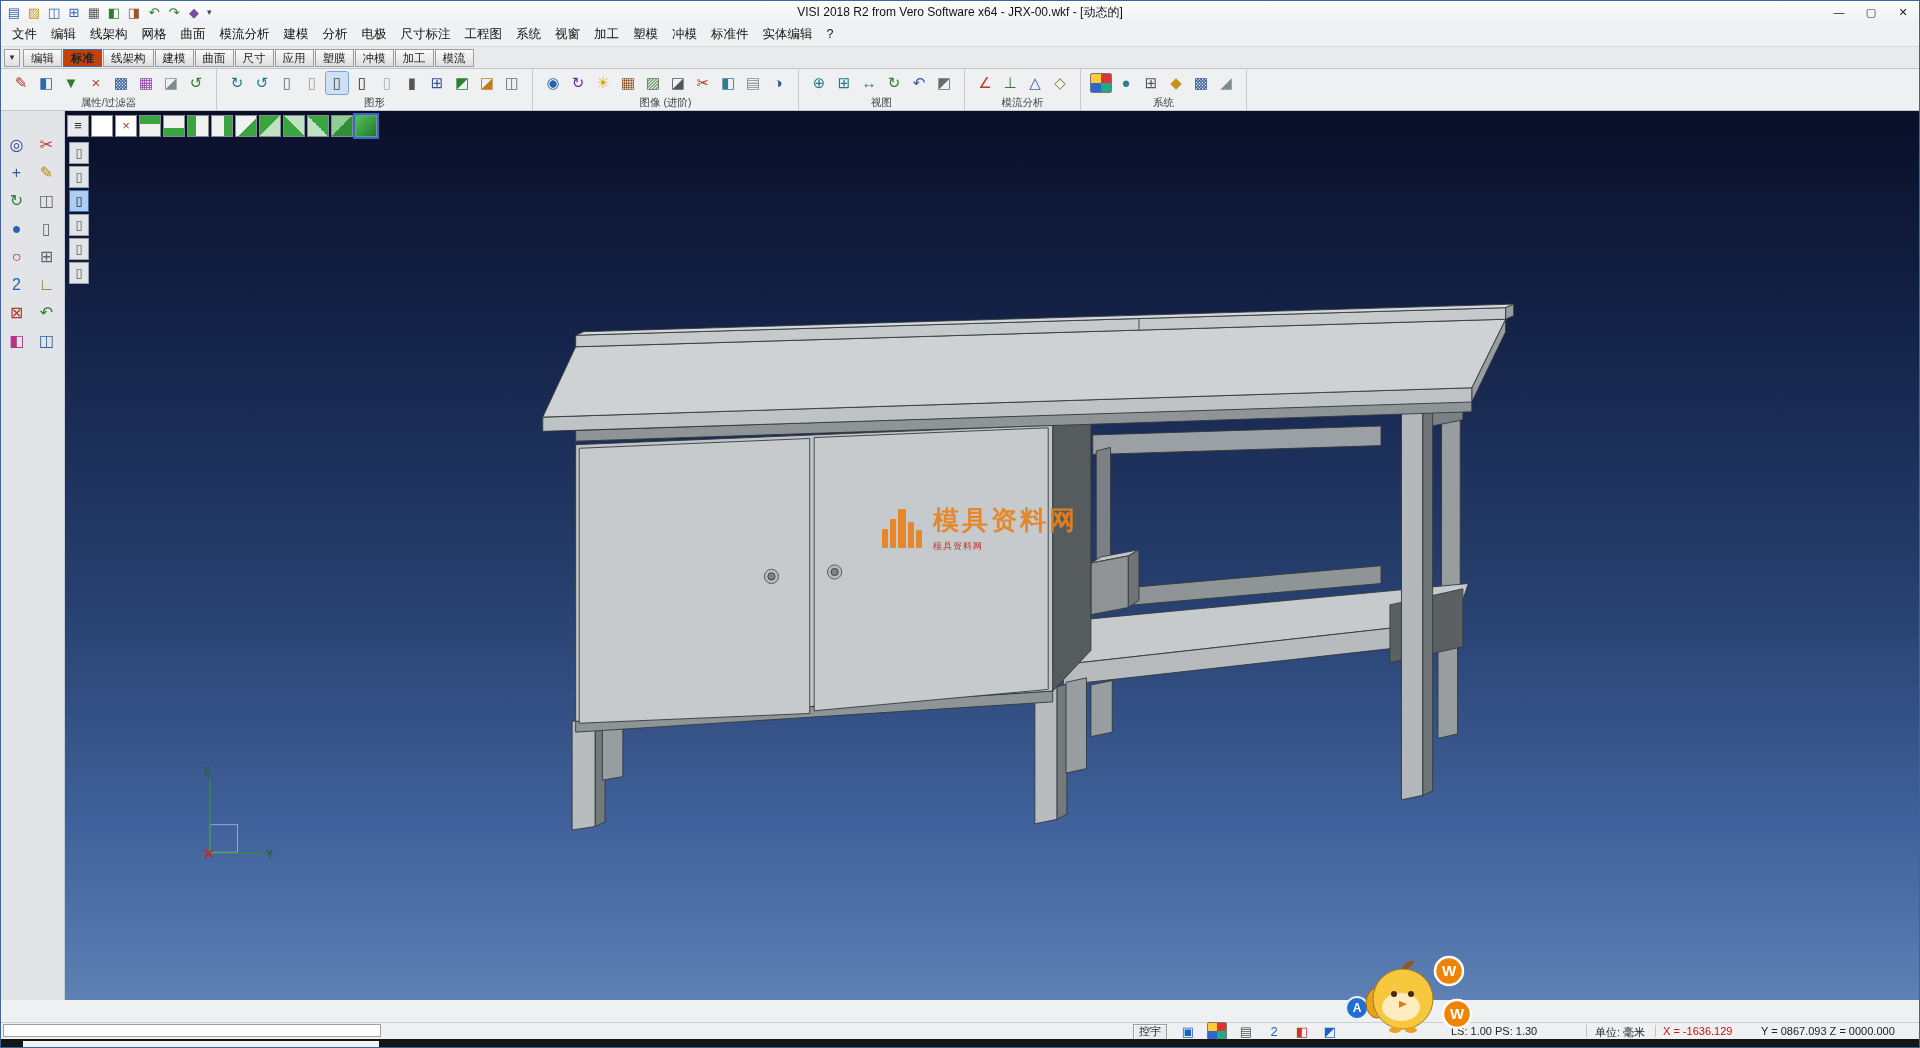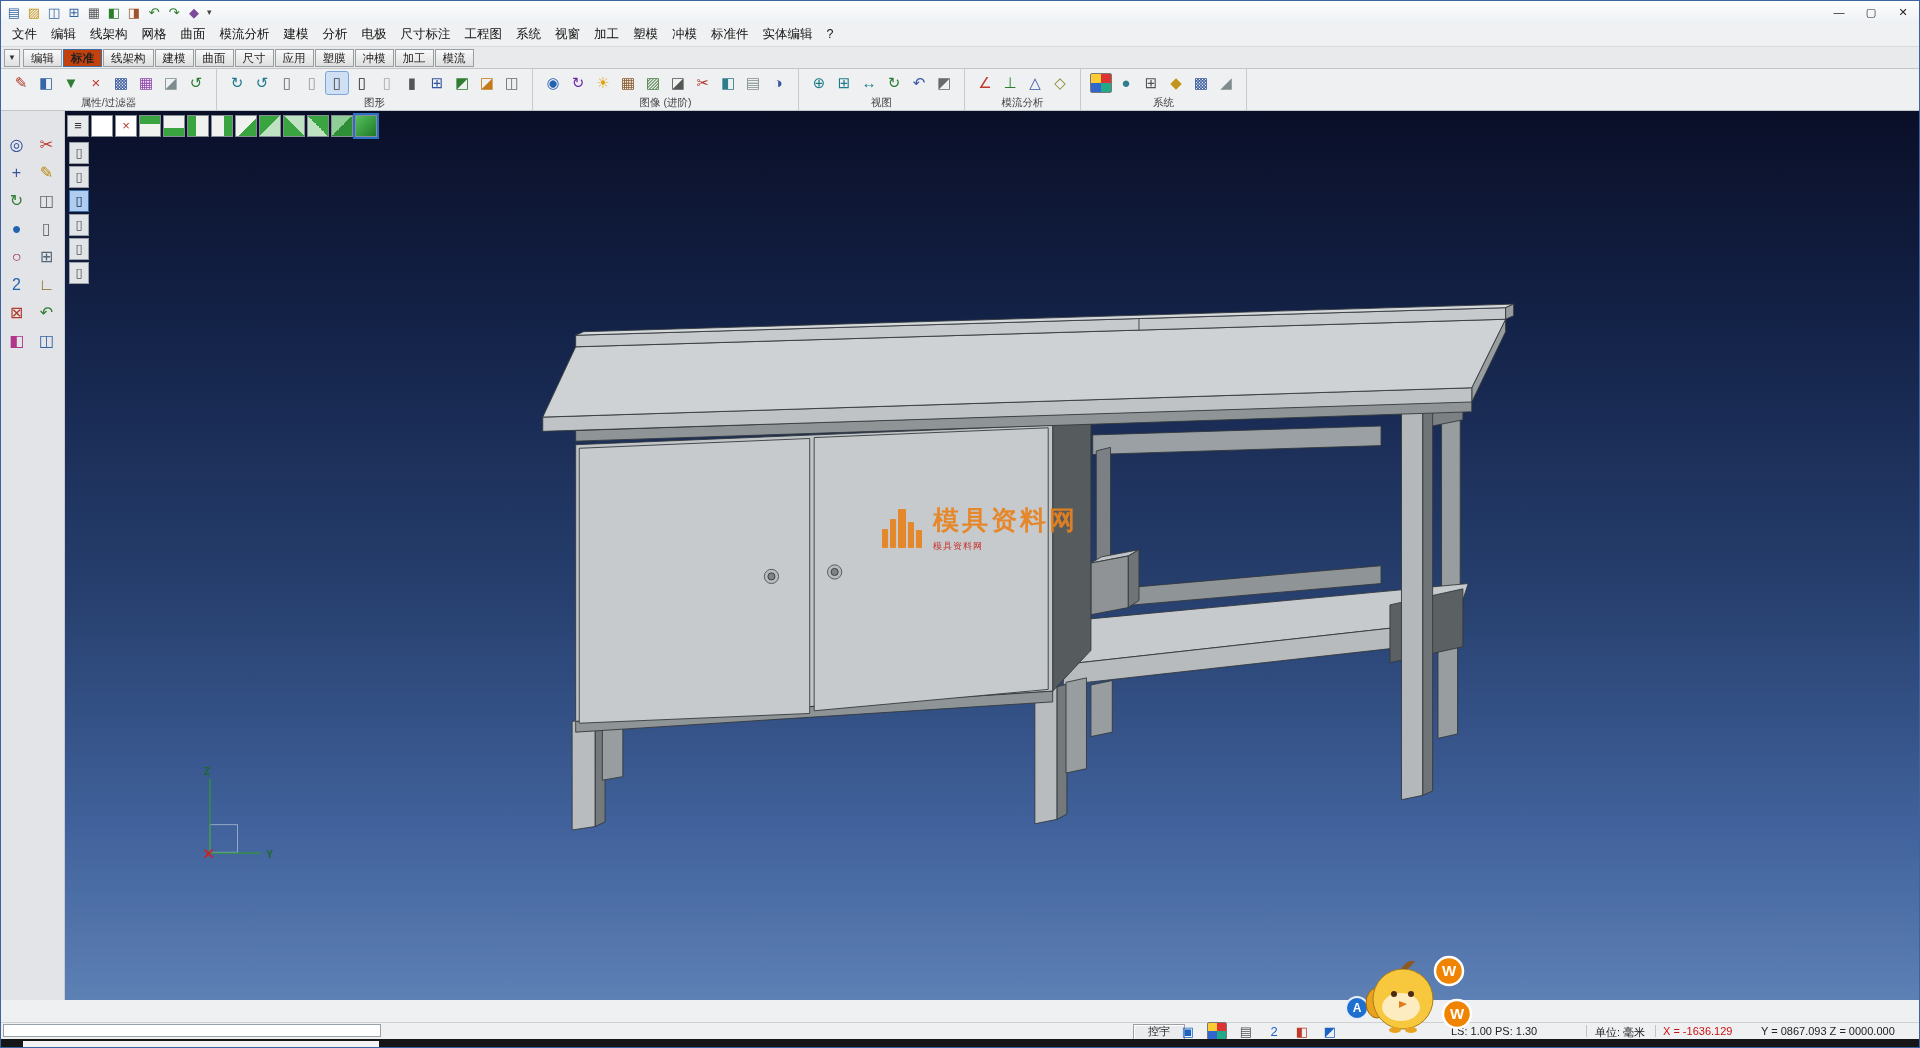--- a/index.html
+++ b/index.html
@@ -101,21 +101,21 @@
   .sbar{height:13px;background:linear-gradient(180deg,#7d97e8,var(--status-blue));border:1px solid #20338f;box-sizing:border-box}
   .sbar1{left:1756px;top:4px;width:44px}
   .sbar2{left:1804px;top:4px;width:33px;background:linear-gradient(180deg,#5a6fd0,#1c2b8f)}
   .globe{left:1845px;top:3px;width:15px;height:15px;border-radius:50%;border:1px solid #1a4e8a;
     background:linear-gradient(135deg,#3fa04a 42%,#2d7dd2 42%)}
 
   .status2{position:absolute;left:0;top:1021px;width:1920px;height:17px;background:#eef0f1;
     border-top:1px solid #cdd1d4;box-sizing:border-box;font-size:11px;color:#222}
   .status2 > *{position:absolute}
   .cmdline{left:2px;top:1px;width:378px;height:13px;background:#fff;border:1px solid #98a0a8;box-sizing:border-box}
-  .snapbtn{left:1132px;top:1px;height:14px;line-height:13px;padding:0 14px;font-size:11px;
+  .snapbtn{left:1132px;top:1px;height:14px;line-height:13px;padding:0 5px;font-size:11px;
     background:#e9ebed;border:1px solid #9aa0a6;box-shadow:inset 1px 1px #fff}
   .s2icons{left:1178px;top:0;display:flex;gap:10px;align-items:center;height:16px}
   .s2-lsps{left:1450px;top:2px}
   .s2-sep1{left:1585px;top:2px;height:12px;border-left:1px solid #c0c4c7}
   .s2-units{left:1594px;top:2px}
   .s2-sep2{left:1654px;top:2px;height:12px;border-left:1px solid #c0c4c7}
   .s2-coordx{left:1662px;top:2px;color:var(--coord-x);white-space:nowrap}
   .s2-coordrest{left:1760px;top:2px;white-space:nowrap}
 
   .taskbar{position:absolute;left:0;top:1038px;width:1920px;height:10px;background:#161616}
@@ -141,20 +141,21 @@
         <span class="icn q" style="color: rgb(52, 101, 164);">◫</span>
         <span class="icn q" style="color: rgb(52, 101, 164);">⊞</span>
         <span class="icn q" style="color: rgb(90, 90, 90);">▦</span>
         <span class="icn q" style="color: rgb(45, 125, 45);">◧</span>
         <span class="icn q" style="color: rgb(160, 82, 45);">◨</span>
         <span class="icn q" style="color: rgb(45, 125, 45);">↶</span>
         <span class="icn q" style="color: rgb(45, 125, 45);">↷</span>
         <span class="icn q" style="color: rgb(122, 74, 156);">◆</span>
       </div>
     <div class="qat-caret">▾</div>
+    <div class="title">VISI 2018 R2 from Vero Software x64 - JRX-00.wkf - [动态的]</div>
     <div class="win-controls">
       <div class="wc">—</div>
       <div class="wc">▢</div>
       <div class="wc close">✕</div>
     </div>
   </div>
 
   <div class="menubar" id="menubar">
       <div class="menu-item">文件</div>
       <div class="menu-item">编辑</div>

